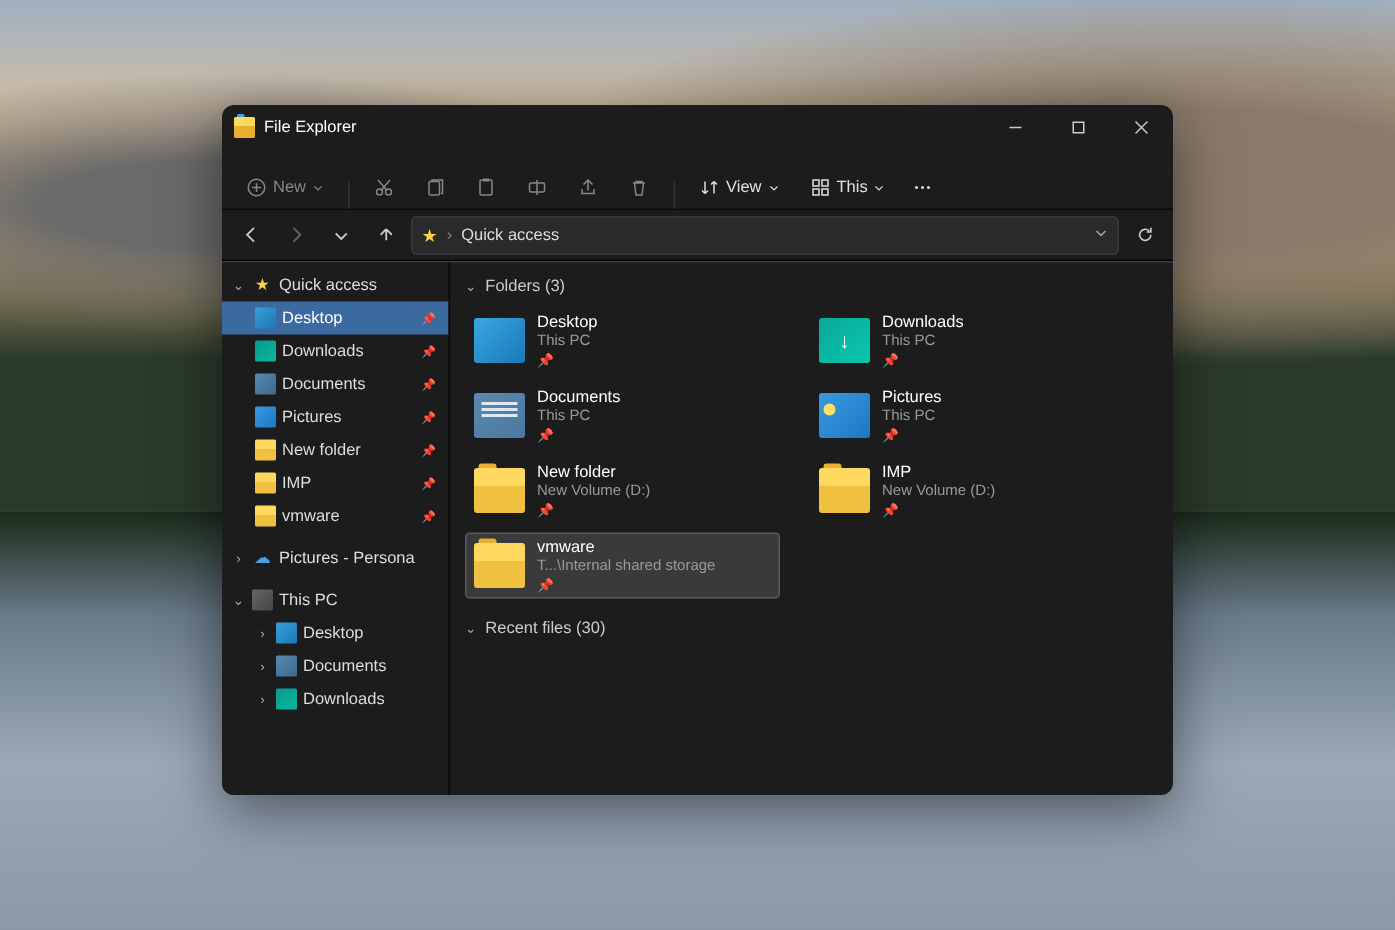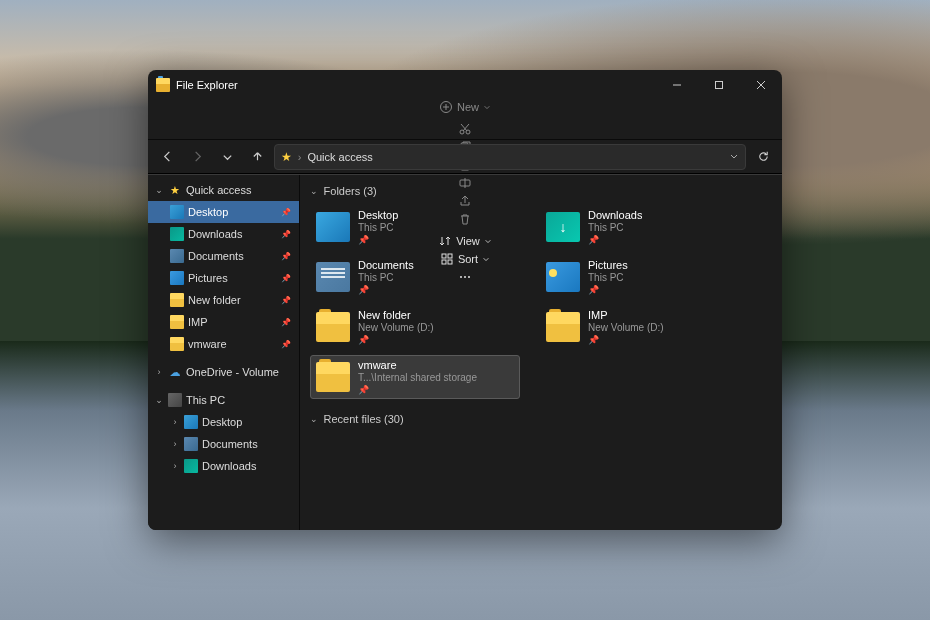--- a/index.html
+++ b/index.html
@@ -28,21 +28,21 @@
   
   .titlebar { height:30px; display:flex; align-items:center; padding-left:8px; color:#fff; font-size:11px;}
   .titlebar .ticon { width:14px; height:14px; margin-right:6px; display:inline-block;
     background:linear-gradient(to bottom,#ffd860 45%,#e8b030 45%); border-radius:1px; position:relative;}
   .titlebar .ticon::before { content:""; position:absolute; top:-2px; left:2px; width:5px; height:2px; background:#4aa0e0; border-radius:1px 1px 0 0;}
   .winbtns { margin-left:auto; display:flex; }
   .winbtn { width:42px; height:30px; display:flex; align-items:center; justify-content:center; color:#ccc; cursor:pointer;}
   .winbtn svg { width:10px; height:10px; }
 
   
-  .toolbar { height:40px; display:flex; align-items:center; gap:4px; padding:0 8px; border-bottom:1px solid #0a0a0a;flex-direction:column;}
+  .toolbar { height:40px; display:flex; align-items:flex-end; gap:4px; padding:0 8px; border-bottom:1px solid #0a0a0a;}
   .tbtn { height:28px; padding:0 8px; display:flex; align-items:center; gap:4px; border-radius:4px; color:#888; cursor:pointer; font-size:11px;}
   .tbtn.enabled { color:#e0e0e0; }
   .tbtn svg { width:14px; height:14px; }
   .tdiv { width:1px; height:18px; background:#333; margin:0 4px; }
 
   
   .navrow { height:34px; display:flex; align-items:center; gap:4px; padding:0 6px; border-bottom:1px solid #000;}
   .navbtn { width:26px; height:26px; display:flex; align-items:center; justify-content:center; color:#ccc; cursor:pointer; border-radius:4px;}
   .navbtn.dim { color:#666; }
   .navbtn svg { width:13px; height:13px; }
@@ -190,21 +190,21 @@
           <path d="M2 4l3 3 3-3" fill="none" stroke="currentColor"></path>
         </svg>
     </div>
     <div class="tbtn enabled">
       <svg viewBox="0 0 14 14">
           <rect x="2" y="2" width="4" height="4" fill="none" stroke="currentColor"></rect>
           <rect x="8" y="2" width="4" height="4" fill="none" stroke="currentColor"></rect>
           <rect x="2" y="8" width="4" height="4" fill="none" stroke="currentColor"></rect>
           <rect x="8" y="8" width="4" height="4" fill="none" stroke="currentColor"></rect>
         </svg>
-      <span>Sort</span>
+      <span>This</span>
       <svg viewBox="0 0 10 10" style="width:8px">
           <path d="M2 4l3 3 3-3" fill="none" stroke="currentColor"></path>
         </svg>
     </div>
     <div class="tbtn enabled" style="padding:0 6px">
       <svg viewBox="0 0 14 14">
           <circle cx="3" cy="7" r="1" fill="currentColor"></circle>
           <circle cx="7" cy="7" r="1" fill="currentColor"></circle>
           <circle cx="11" cy="7" r="1" fill="currentColor"></circle>
         </svg>
@@ -288,21 +288,21 @@
       <div class="sitem child">
           <span class="ic folder"></span>
           <span>vmware</span>
           <span class="pin">📌</span>
         </div>
 
       <div style="height:6px"></div>
       <div class="sitem group">
         <span class="caret">›</span>
         <span class="ic cloud">☁</span>
-        <span>OneDrive - Volume</span>
+        <span>Pictures - Persona</span>
       </div>
 
       <div style="height:6px"></div>
       <div class="sitem group">
         <span class="caret">⌄</span>
         <span class="ic pc"></span>
         <span>This PC</span>
       </div>
       <div class="sitem child2">
           <span class="caret">›</span>

